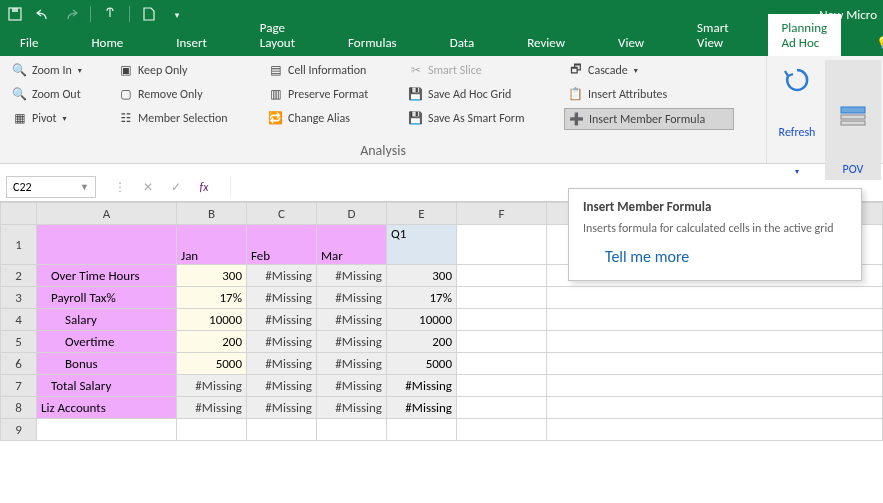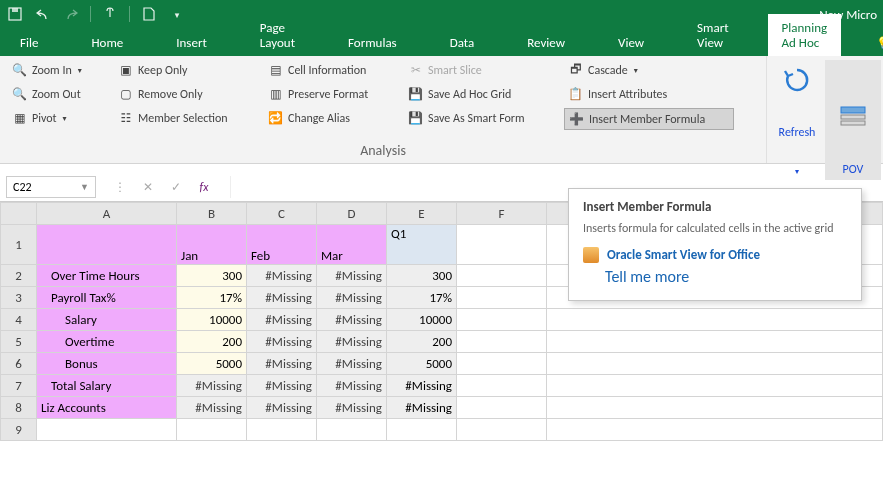--- a/index.html
+++ b/index.html
@@ -347,18 +347,14 @@
           <td></td>
           <td></td>
         </tr>
       </tbody>
     </table>
 </div>
 
 <div class="tooltip">
   <h4>Insert Member Formula</h4>
   <p>Inserts formula for calculated cells in the active grid</p>
-  <div class="link-row">
-    <span class="tt-ic"></span>
-    <span>Oracle Smart View for Office</span>
-  </div>
   <a class="tellmore">Tell me more</a>
 </div>
 
 </body></html>

